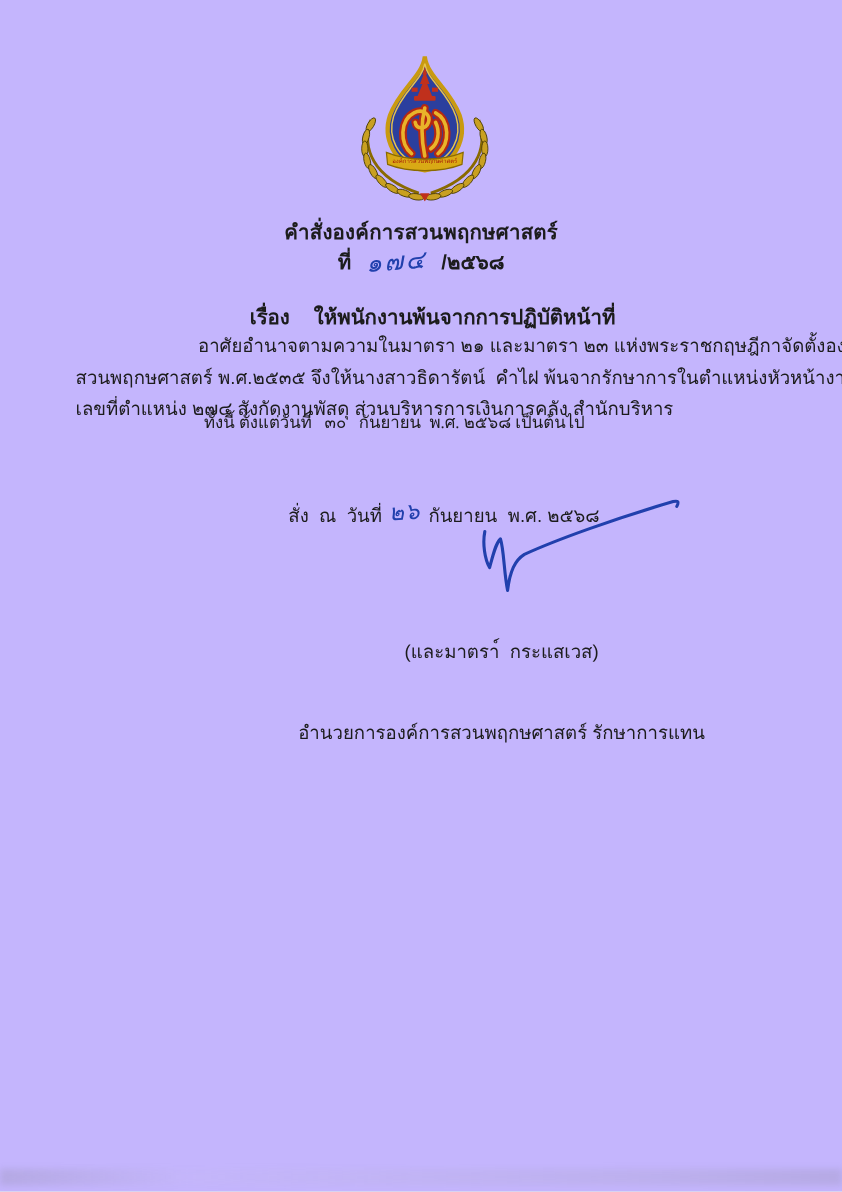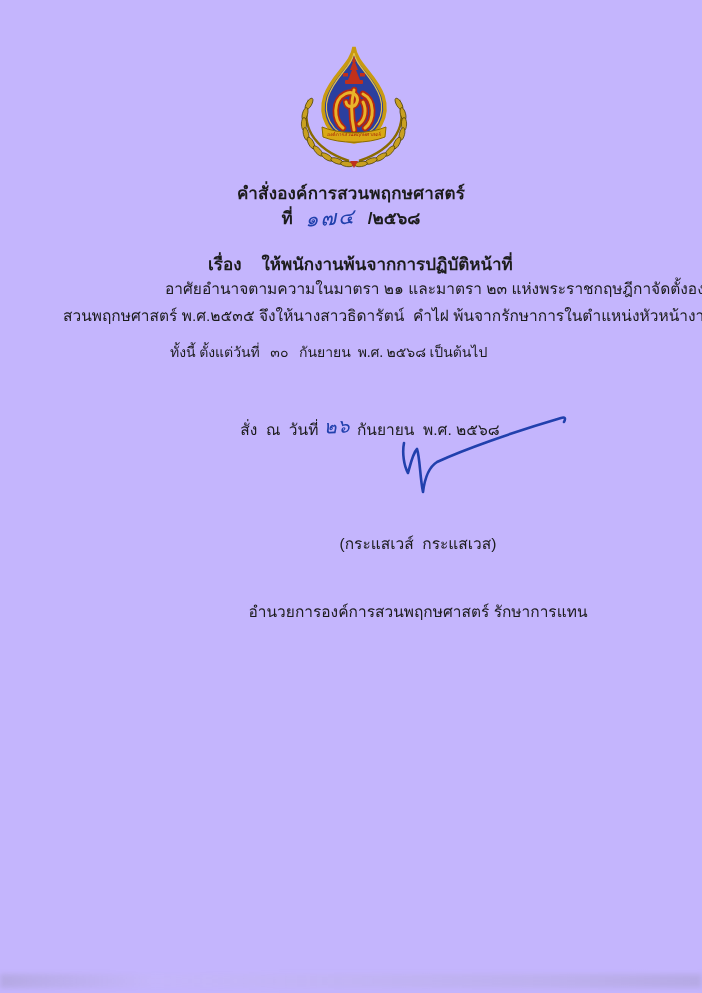--- a/index.html
+++ b/index.html
@@ -208,32 +208,33 @@
     <span>/๒๕๖๘</span>
   </div>
 
   <div class="center-row subject-line">
     <span class="subject-label">เรื่อง</span><span>ให้พนักงานพ้นจากการปฏิบัติหน้าที่</span>
   </div>
 
   <div class="paragraph">
     <div class="line indent">อาศัยอำนาจตามความในมาตรา ๒๑ และมาตรา ๒๓ แห่งพระราชกฤษฎีกาจัดตั้งองค์การ</div>
     <div class="line">สวนพฤกษศาสตร์ พ.ศ.๒๕๓๕ จึงให้นางสาวธิดารัตน์  คำไฝ พ้นจากรักษาการในตำแหน่งหัวหน้างานพัสดุ</div>
+    <div class="line">เลขที่ตำแหน่ง ๒๗๔ สังกัดงานพัสดุ ส่วนบริหารการเงินการคลัง สำนักบริหาร</div>
   </div>
 
   <div class="effective-line">ทั้งนี้ ตั้งแต่วันที่   ๓๐   กันยายน  พ.ศ. ๒๕๖๘ เป็นต้นไป</div>
 
   <div class="issued-line">
     <span>สั่ง  ณ  วันที่</span><span class="handwriting hw-day">๒๖</span><span>กันยายน  พ.ศ. ๒๕๖๘</span>
   </div>
 
   <svg class="signature-svg" viewBox="0 0 180 95" aria-hidden="true">
     <path d="M 11 33 C 9 43, 11 56, 15 63 C 18 52, 20 43, 24 39 C 27 48, 27 68, 30 82 C 32 66, 36 57, 44 52 C 70 40, 120 22, 168 8 C 172 7, 173 8, 171 12" fill="none" stroke="#2140ad" stroke-width="2.6" stroke-linecap="round" stroke-linejoin="round"></path>
   </svg>
 
   <div class="signer-block">
-    <div>(กระแสเวส์  กระแสเวส)</div>
+    <div>(และมาตรา์  กระแสเวส)</div>
     <div>อำนวยการองค์การสวนพฤกษศาสตร์ รักษาการแทน</div>
   </div>
 
   <div class="scan-smudge"></div>
 
 </div>
 
 </body></html>

